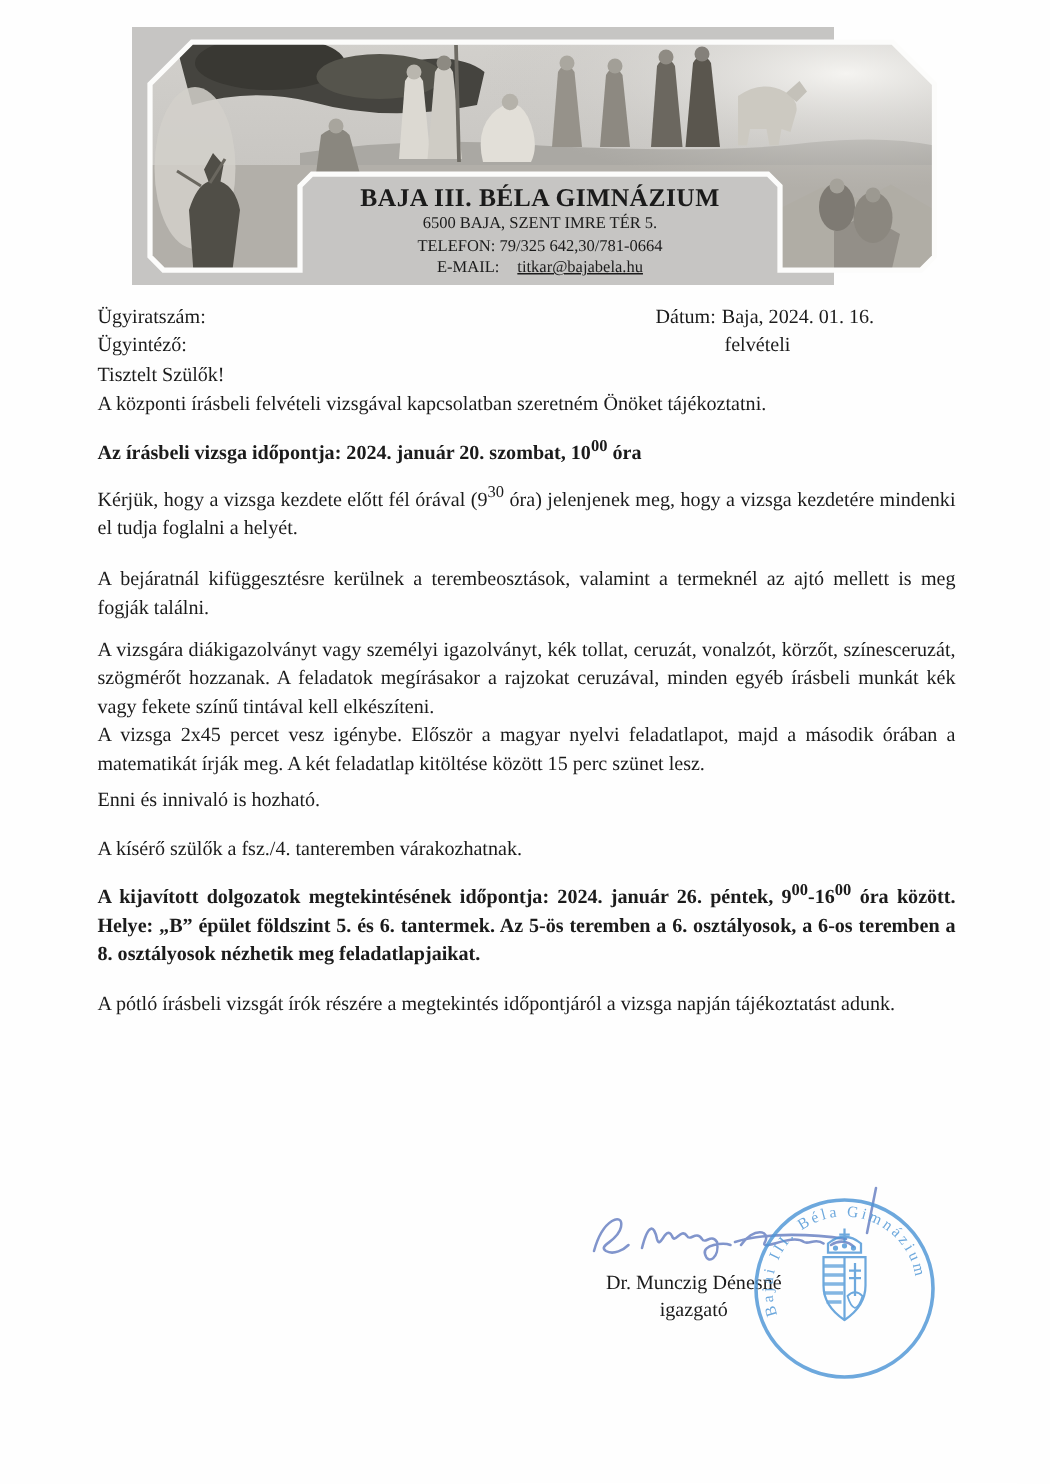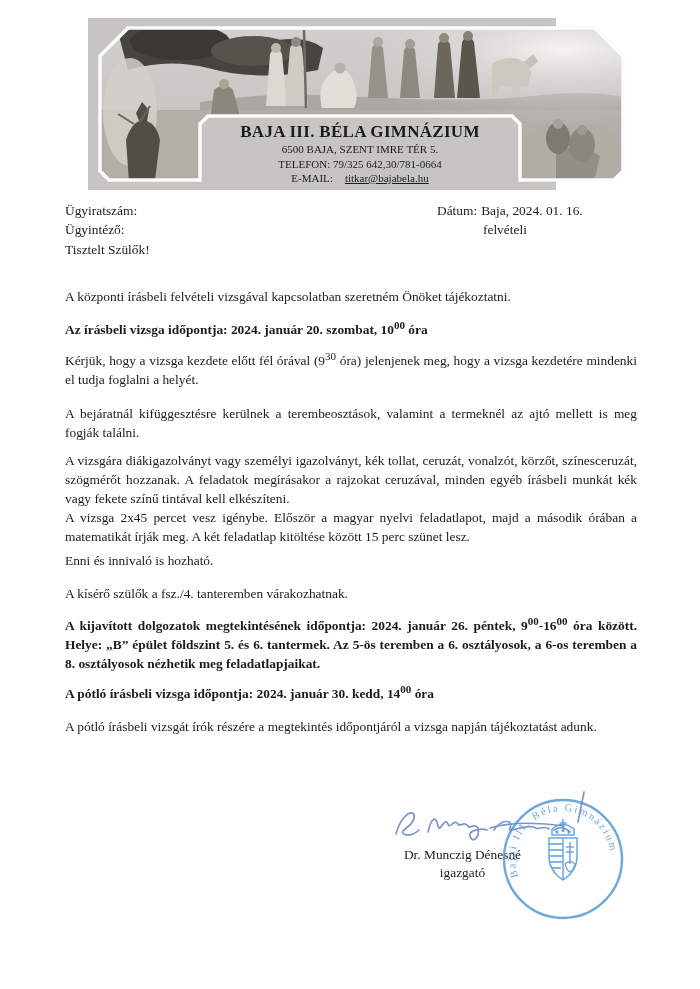--- a/index.html
+++ b/index.html
@@ -20,21 +20,21 @@
   
   .meta{display:flex;justify-content:space-between;margin:11px 63px 0 65px;}
   .meta-right{width:200px;}
   .lbl{margin-right:4px;text-align:right;}
   .subject-wrap2{padding-left:46px;}
   
   .content{margin:0 63px 0 65px;}
   .bold{font-weight:bold;}
   p{margin:0;text-align:justify;}
   .salutation{margin-top:1px;font-weight:normal;}
-  .mt-intro{margin-top:28px;}
+  .mt-intro{}
   .mt-exam{margin-top:14px;}
   .mt-arrive{margin-top:12px;}
   .mt-rooms{margin-top:15px;}
   .mt-bring{margin-top:9px;}
   .mt-food{margin-top:5px;}
   .mt-parents{margin-top:14px;}
   .mt-review{margin-top:13px;}
   .mt-makeup{margin-top:11px;}
   .mt-makeupp{margin-top:9px;}
   .mt-makeup2{margin-top:14px;}
@@ -145,21 +145,20 @@
 
     <p class="mt-bring">A vizsgára diákigazolványt vagy személyi igazolványt, kék tollat, ceruzát, vonalzót, körzőt, színesceruzát, szögmérőt hozzanak. A feladatok megírásakor a rajzokat ceruzával, minden egyéb írásbeli munkát kék vagy fekete színű tintával kell elkészíteni.</p>
     <p>A vizsga 2x45 percet vesz igénybe. Először a magyar nyelvi feladatlapot, majd a második órában a matematikát írják meg. A két feladatlap kitöltése között 15 perc szünet lesz.</p>
 
     <p class="mt-food">Enni és innivaló is hozható.</p>
 
     <p class="mt-parents">A kísérő szülők a fsz./4. tanteremben várakozhatnak.</p>
 
     <p class="bold mt-review"><span>A kijavított dolgozatok megtekintésének időpontja: 2024. január 26. péntek, 9</span><sup>00</sup><span>-16</span><sup>00</sup><span> óra között. Helye: „B” épület földszint 5. és 6. tantermek. Az 5-ös teremben a 6. osztályosok, a 6-os teremben a 8. osztályosok nézhetik meg feladatlapjaikat.</span></p>
 
-    <p class="bold mt-makeup"><span>A pótló írásbeli vizsga időpontja: 2024. január 30. kedd, 14</span><sup>00</sup><span> óra</span></p>
 
 
     <p class="mt-makeup2">A pótló írásbeli vizsgát írók részére a megtekintés időpontjáról a vizsga napján tájékoztatást adunk.</p>
   </div>
 
   <svg class="sig-script" width="210" height="62" viewBox="0 0 210 62" aria-hidden="true">
     <g fill="none" stroke="#8195cc" stroke-width="1.7" stroke-linecap="round">
       <path d="M8 46 C14 24 28 20 26 30 C24 40 10 42 16 46 C21 49 28 45 31 42"></path>
       <path d="M40 44 C44 28 48 28 50 38 C52 46 56 28 60 36 C62 42 66 30 70 36 C72 40 76 32 80 38 C82 42 86 34 90 40 C92 50 84 56 82 48 C80 42 94 40 99 42"></path>
       <path d="M106 42 C114 30 126 32 122 40 C118 47 140 34 148 40 C151 42 156 37 161 41"></path>

